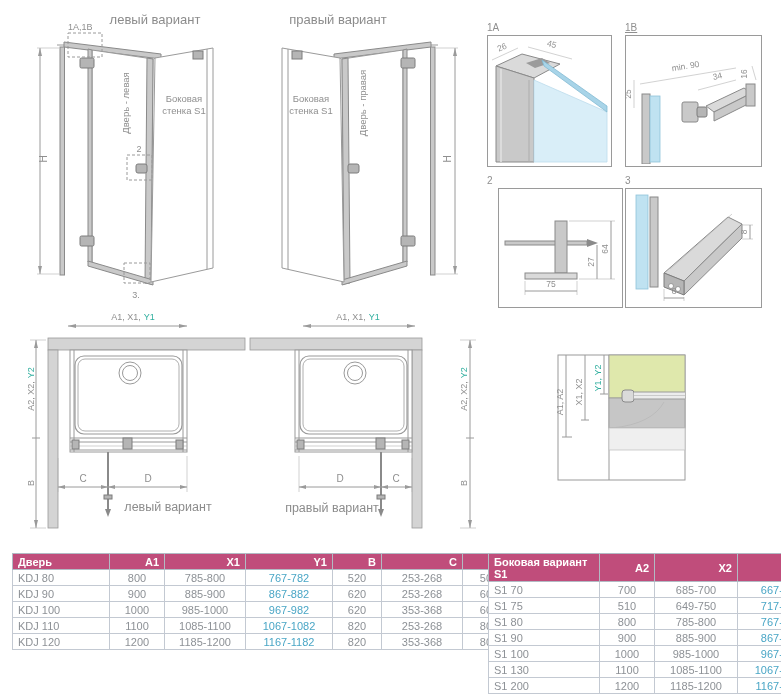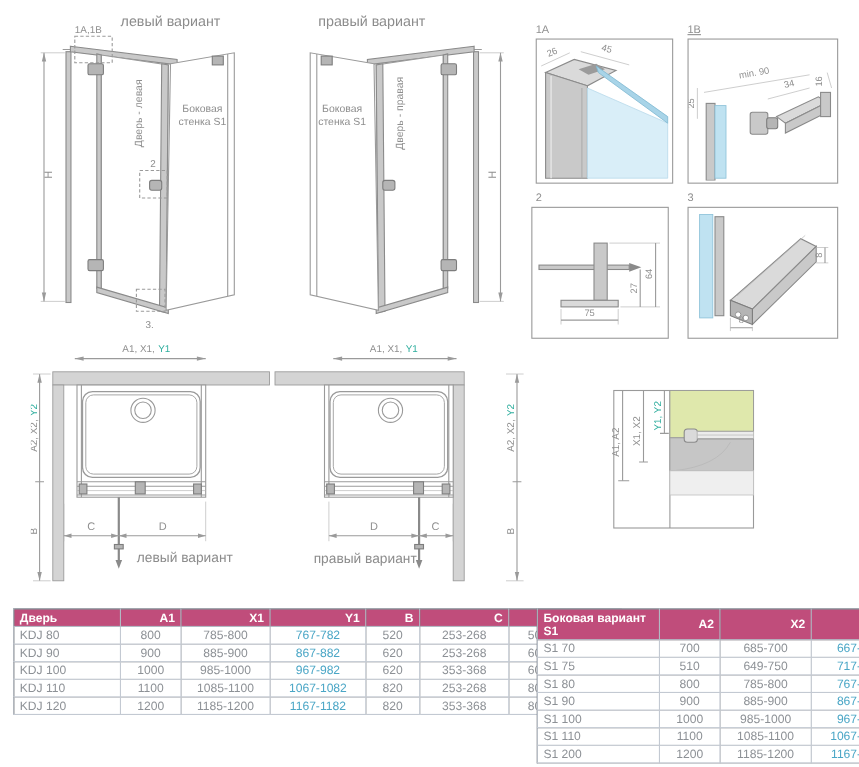--- a/index.html
+++ b/index.html
@@ -26,21 +26,21 @@
   .trayi{fill:none;stroke:#9a9a9a;stroke-width:.8;}
   .drain{fill:#fff;stroke:#9a9a9a;stroke-width:1;}
   .door{stroke:#8a8a8a;stroke-width:2;}
   .green{fill:#dfe8ac;stroke:#9a9a9a;stroke-width:.8;}
   .gray1{fill:#c6c6c6;stroke:#9a9a9a;stroke-width:.8;}
   .gray2{fill:#efefef;stroke:#c3c3c3;stroke-width:.8;}
   .pl{font-size:12.5px;fill:#8c8c8c;}
   .title{position:absolute;font-size:13px;color:#8c8c8c;text-align:center;white-space:nowrap;}
   .detail-label{position:absolute;font-size:10px;color:#8f8f8f;}
   .detail-box{position:absolute;border:1px solid #9a9a9a;background:#fff;}
-  table{border-collapse:collapse;position:absolute;font-size:11px;table-layout:fixed;background:#404040;}
+  table{border-collapse:collapse;position:absolute;font-size:11px;table-layout:fixed;background:#86efac;}
   th{background:#c04d7b;color:#fff;font-weight:bold;padding:1.5px 5px;border:1px solid #b2bac4;text-align:right;font-size:11px;}
   td{color:#8d9196;padding:1.5px 5px;border:1px solid #c3c9d2;text-align:center;background:#fff;white-space:nowrap;}
   td.first,th.first{text-align:left;}
   td.teal{color:#4aa6c6;}
   .t-door{left:12px;top:553px;width:458px;}
   .t-side{left:488px;top:553px;width:292px;}
   .t-door th:nth-child(1){width:86px}.t-door th:nth-child(2){width:44px}
   .t-door th:nth-child(3){width:70px}.t-door th:nth-child(4){width:76px}
   .t-door th:nth-child(5){width:38px}.t-door th:nth-child(6){width:70px}
   .t-door th:nth-child(7){width:42px}.t-door th:nth-child(8){width:38px}
@@ -149,21 +149,21 @@
       <line x1="72" y1="54" x2="110" y2="44" class="lnt"></line>
       <line x1="126" y1="30" x2="130" y2="44" class="lnt"></line>
       <text transform="translate(5,58) rotate(-90)" text-anchor="middle" class="dt8">25</text>
       <text transform="translate(60,33) rotate(-9.5)" text-anchor="middle" class="dt8">min. 90</text>
       <text transform="translate(92,43) rotate(-13)" text-anchor="middle" class="dt8">34</text>
       <text transform="translate(121,38) rotate(-90)" text-anchor="middle" class="dt8">16</text>
     </svg>
   </div>
 
   <div class="detail-label" style="left:487px;top:175px;">2</div>
-  <div class="detail-box" style="left:483px;top:188px;width:123px;height:118px;">
+  <div class="detail-box" style="left:498px;top:188px;width:123px;height:118px;">
     <svg width="121" height="116" viewBox="0 0 121 116">
       <rect x="6" y="52" width="82" height="4" class="pf"></rect>
       <polygon points="88,50 99,54 88,58" fill="#8a8a8a"></polygon>
       <rect x="56" y="32" width="12" height="52" class="pf"></rect>
       <rect x="26" y="84" width="52" height="6" class="pf2"></rect>
       <line x1="26" y1="92" x2="26" y2="106" class="lnt"></line>
       <line x1="78" y1="92" x2="78" y2="106" class="lnt"></line>
       <line x1="26" y1="102" x2="78" y2="102" class="ln"></line>
       <line x1="80" y1="90" x2="116" y2="90" class="lnt"></line>
       <line x1="70" y1="32" x2="116" y2="32" class="lnt"></line>
@@ -408,21 +408,21 @@
           <td class="">885-900</td>
           <td class="teal">867-882</td>
         </tr>
         <tr>
           <td class="first">S1 100</td>
           <td class="">1000</td>
           <td class="">985-1000</td>
           <td class="teal">967-982</td>
         </tr>
         <tr>
-          <td class="first">S1 110</td>
+          <td class="first">S1 130</td>
           <td class="">1100</td>
           <td class="">1085-1100</td>
           <td class="teal">1067-1082</td>
         </tr>
         <tr>
           <td class="first">S1 200</td>
           <td class="">1200</td>
           <td class="">1185-1200</td>
           <td class="teal">1167-1182</td>
         </tr>

